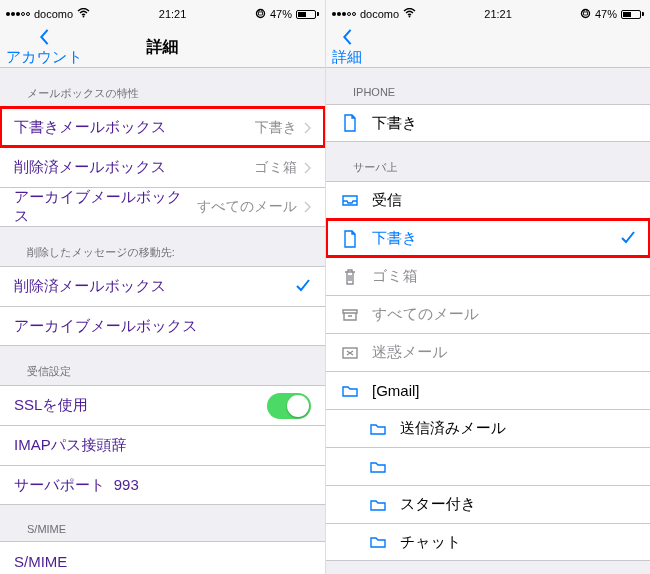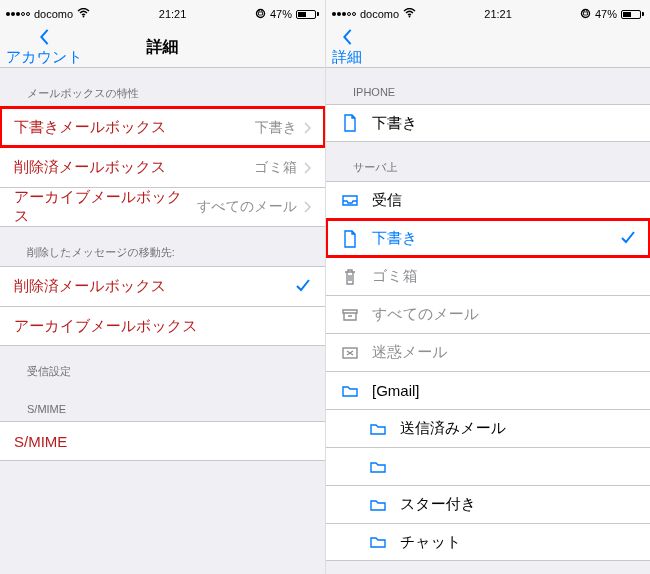--- a/index.html
+++ b/index.html
@@ -77,21 +77,21 @@
     border-top: 1px solid #c8c7cc;
     display: flex;
     align-items: center;
     padding: 0 14px;
     height: 40px;
     font-size: 15px;
     position: relative;
   }
   .row:last-child { border-bottom: 1px solid #c8c7cc; }
   .group .row + .row { border-top: 1px solid #c8c7cc; }
-  .row .label { flex:1; color:#b91c1c; }
+  .row .label { flex:1; color:#4c1d95; }
   .row .value { color:#8e8e93; margin-right:6px; font-size:14px;}
   .chev { color:#c7c7cc; }
   .chev svg { width:8px; height:12px; display:block; }
   .check { color:#007aff; }
   .check svg { width:16px; height:14px; }
   .highlight {
     outline: 3px solid #ff0000;
     outline-offset: -2px;
     z-index: 5;
   }
@@ -212,20 +212,34 @@
       <span class="check"><svg viewBox="0 0 16 14">
             <polyline points="2,8 6,12 14,2" stroke-width="2"></polyline>
           </svg></span>
     </div>
     <div class="row">
       <span class="label">アーカイブメールボックス</span>
     </div>
   </div>
 
   <div class="group-header">受信設定</div>
+  <div class="group">
+    <div class="row">
+      <span class="label">SSLを使用</span>
+      <span class="toggle"></span>
+    </div>
+    <div class="row">
+      <span class="label">IMAPパス接頭辞</span>
+    </div>
+    <div class="row">
+      <span class="label">
+        <span>サーバポート</span>&nbsp;&nbsp;<span>993</span>
+      </span>
+    </div>
+  </div>
 
   <div class="group-header">S/MIME</div>
   <div class="group">
     <div class="row">
       <span class="label">S/MIME</span>
     </div>
   </div>
 </div>
 
 <div class="pane">

